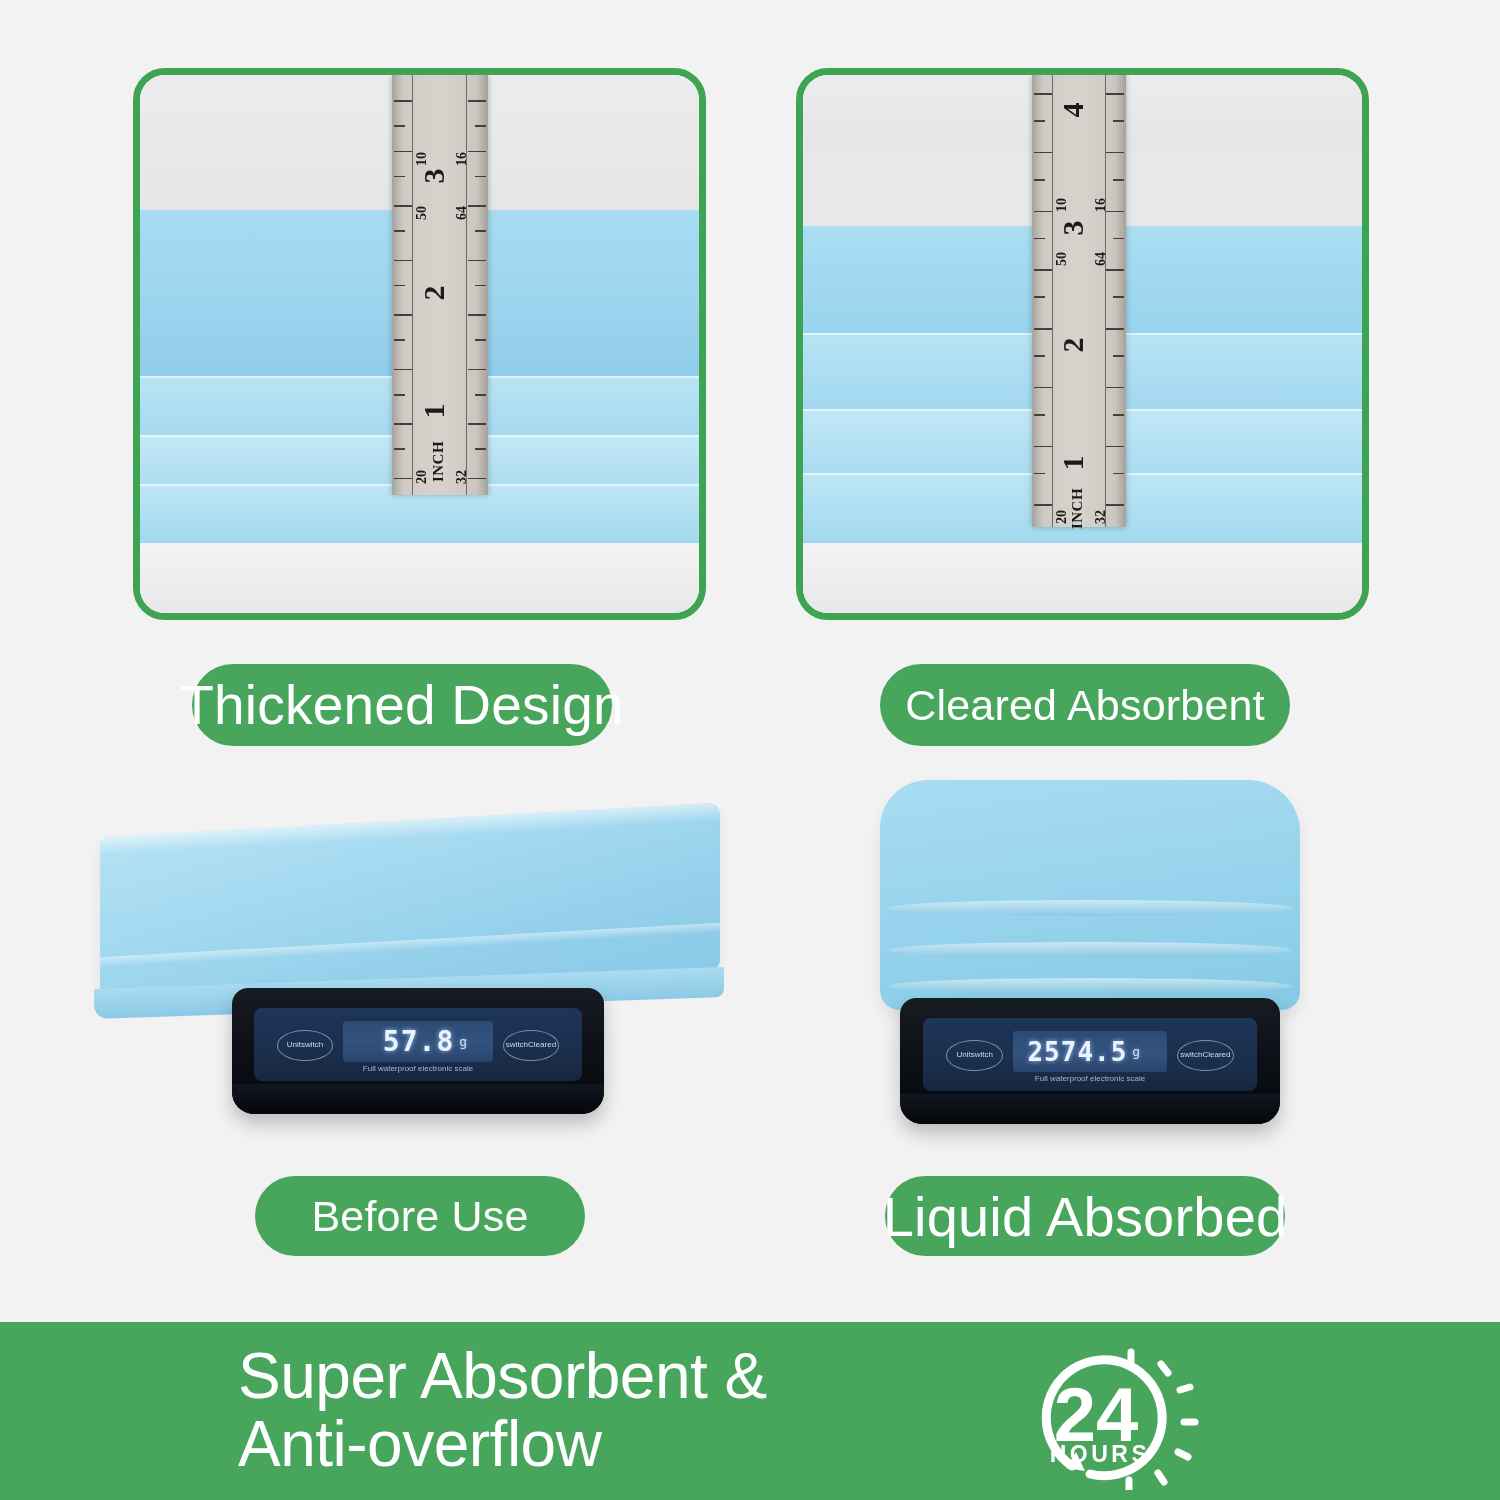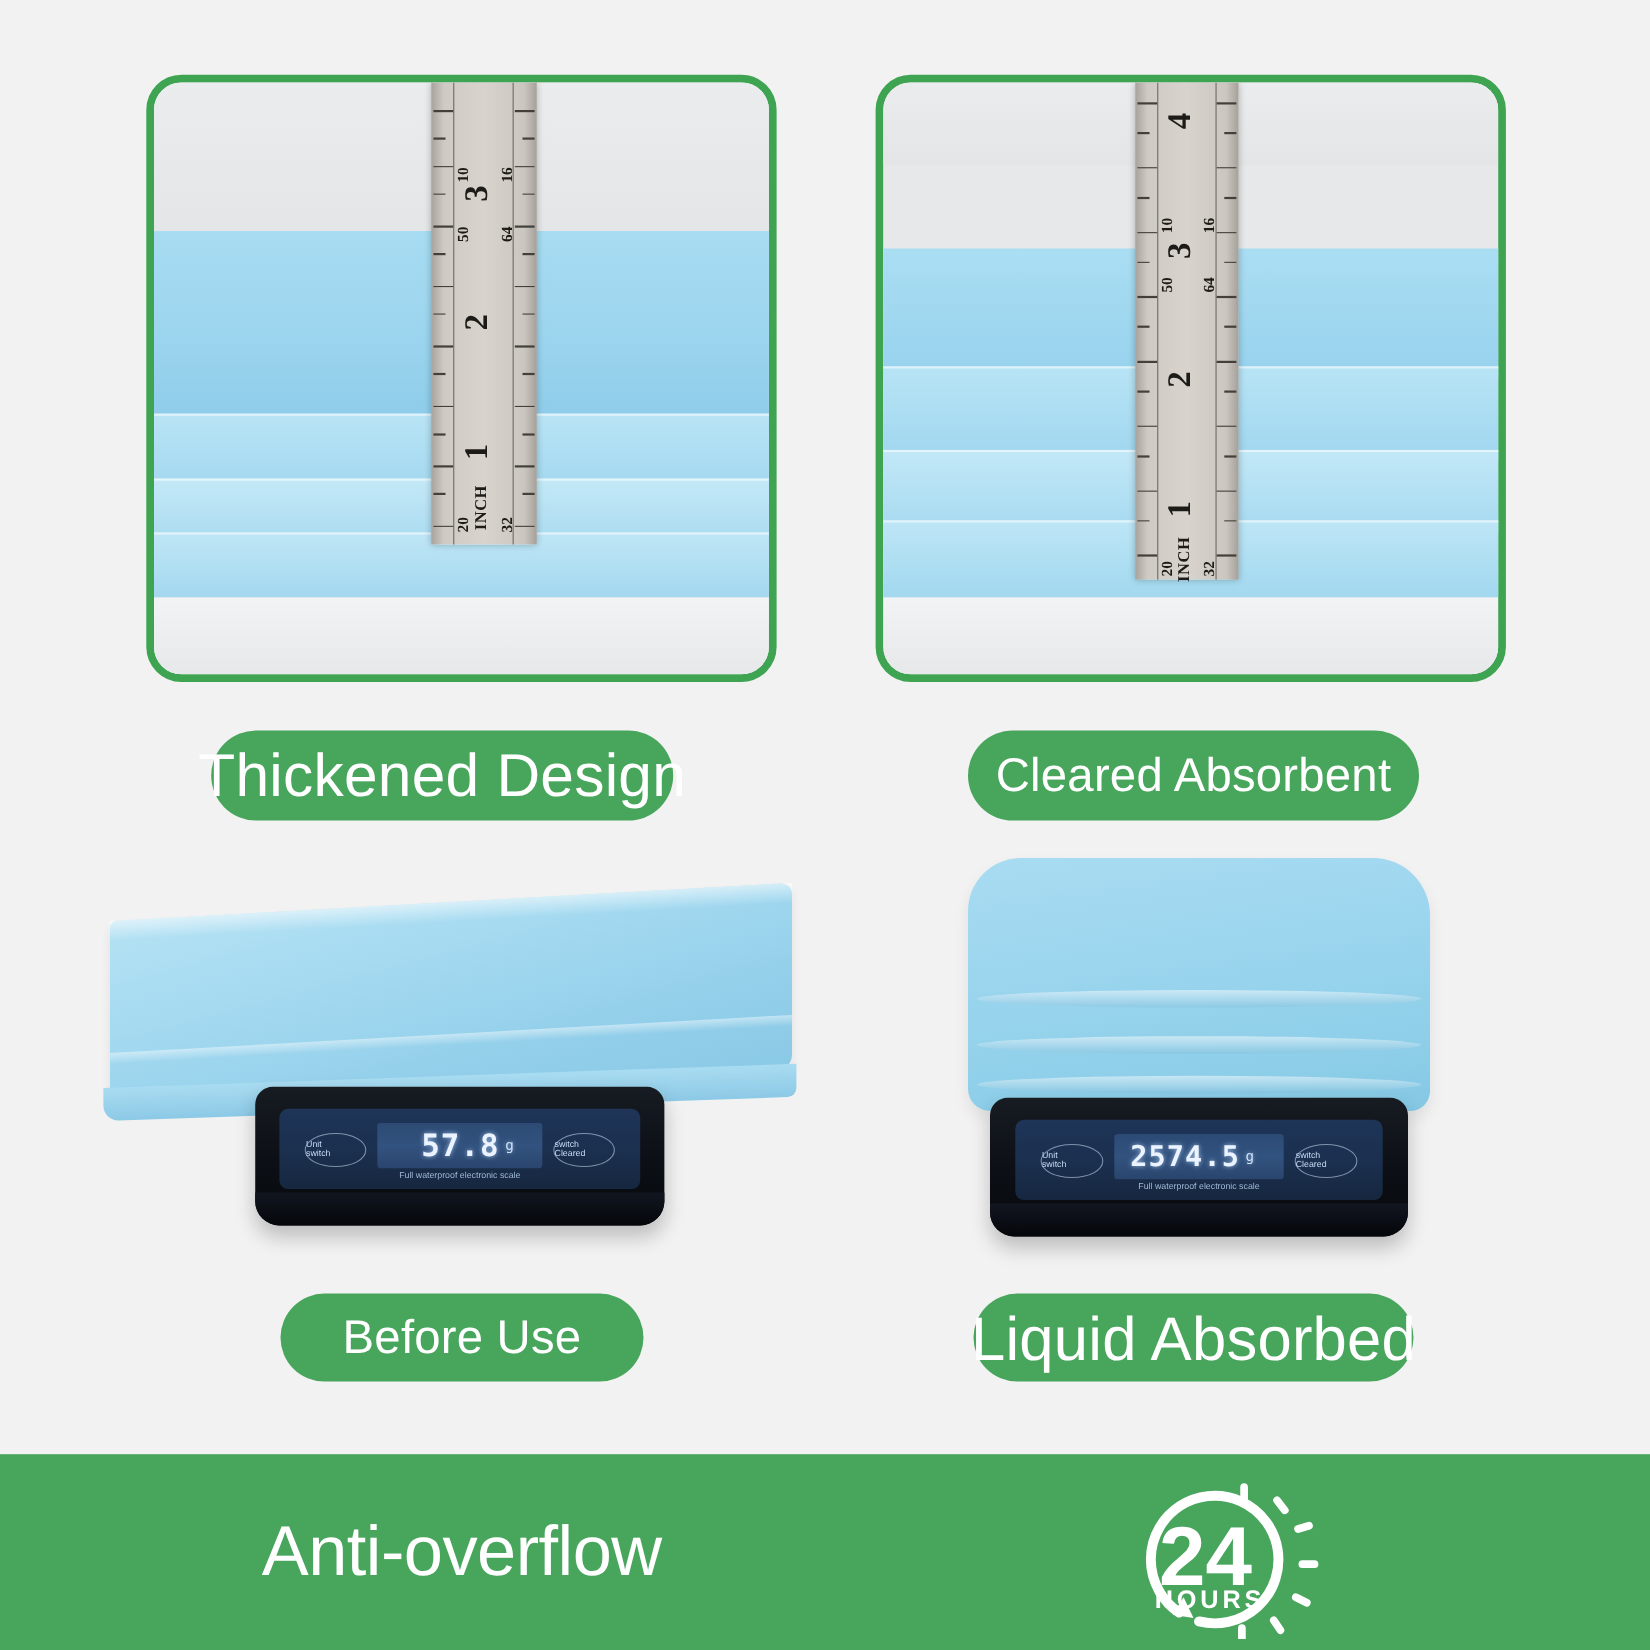--- a/index.html
+++ b/index.html
@@ -171,22 +171,22 @@
     color:#cfe2f8; margin-left:5px;
     font-family:"DejaVu Sans Mono", monospace;
     text-shadow:0 0 4px rgba(190,220,255,.6);
   }
   .scale-btn{
     position:absolute; top:30%;
     width:17%; height:42%;
     border:1px solid rgba(205,222,245,.55);
     border-radius:50%;
     color:#c9dcf4;
-    display:flex; flex-direction:column;
-    justify-content:center;
+    display:flex; 
+    align-items:center; justify-content:center;
     line-height:1.05;
   }
   .scale-btn.left{ left:7%; }
   .scale-btn.right{ right:7%; }
   .scale-caption{
     position:absolute; left:0; right:0; top:76%;
     text-align:center; color:#9fb8d6;
   }
   .scale .base{
     position:absolute; left:0; right:0; bottom:0; height:24%;
@@ -407,20 +407,21 @@
 <div class="pill" id="label-before-use" style="left:255px; top:1176px; width:330px; height:80px; font-size:43px;">
   <span>Before Use</span>
 </div>
 
 <div class="pill" id="label-liquid-absorbed" style="left:885px; top:1176px; width:400px; height:80px; font-size:56px;">
   <span>Liquid Absorbed</span>
 </div>
 
 <div id="banner">
   <div id="banner-heading">
+    <div>Super Absorbent &amp;</div>
     <div>Anti-overflow</div>
   </div>
 </div>
 
 <div id="clock-badge">
   <svg viewBox="0 0 170 150" width="170" height="150" aria-hidden="true">
     <g fill="none" stroke="#ffffff" stroke-width="9" stroke-linecap="round">
 
       <path d="M 42 126 A 58 58 0 1 1 60 134"></path>
     </g>

